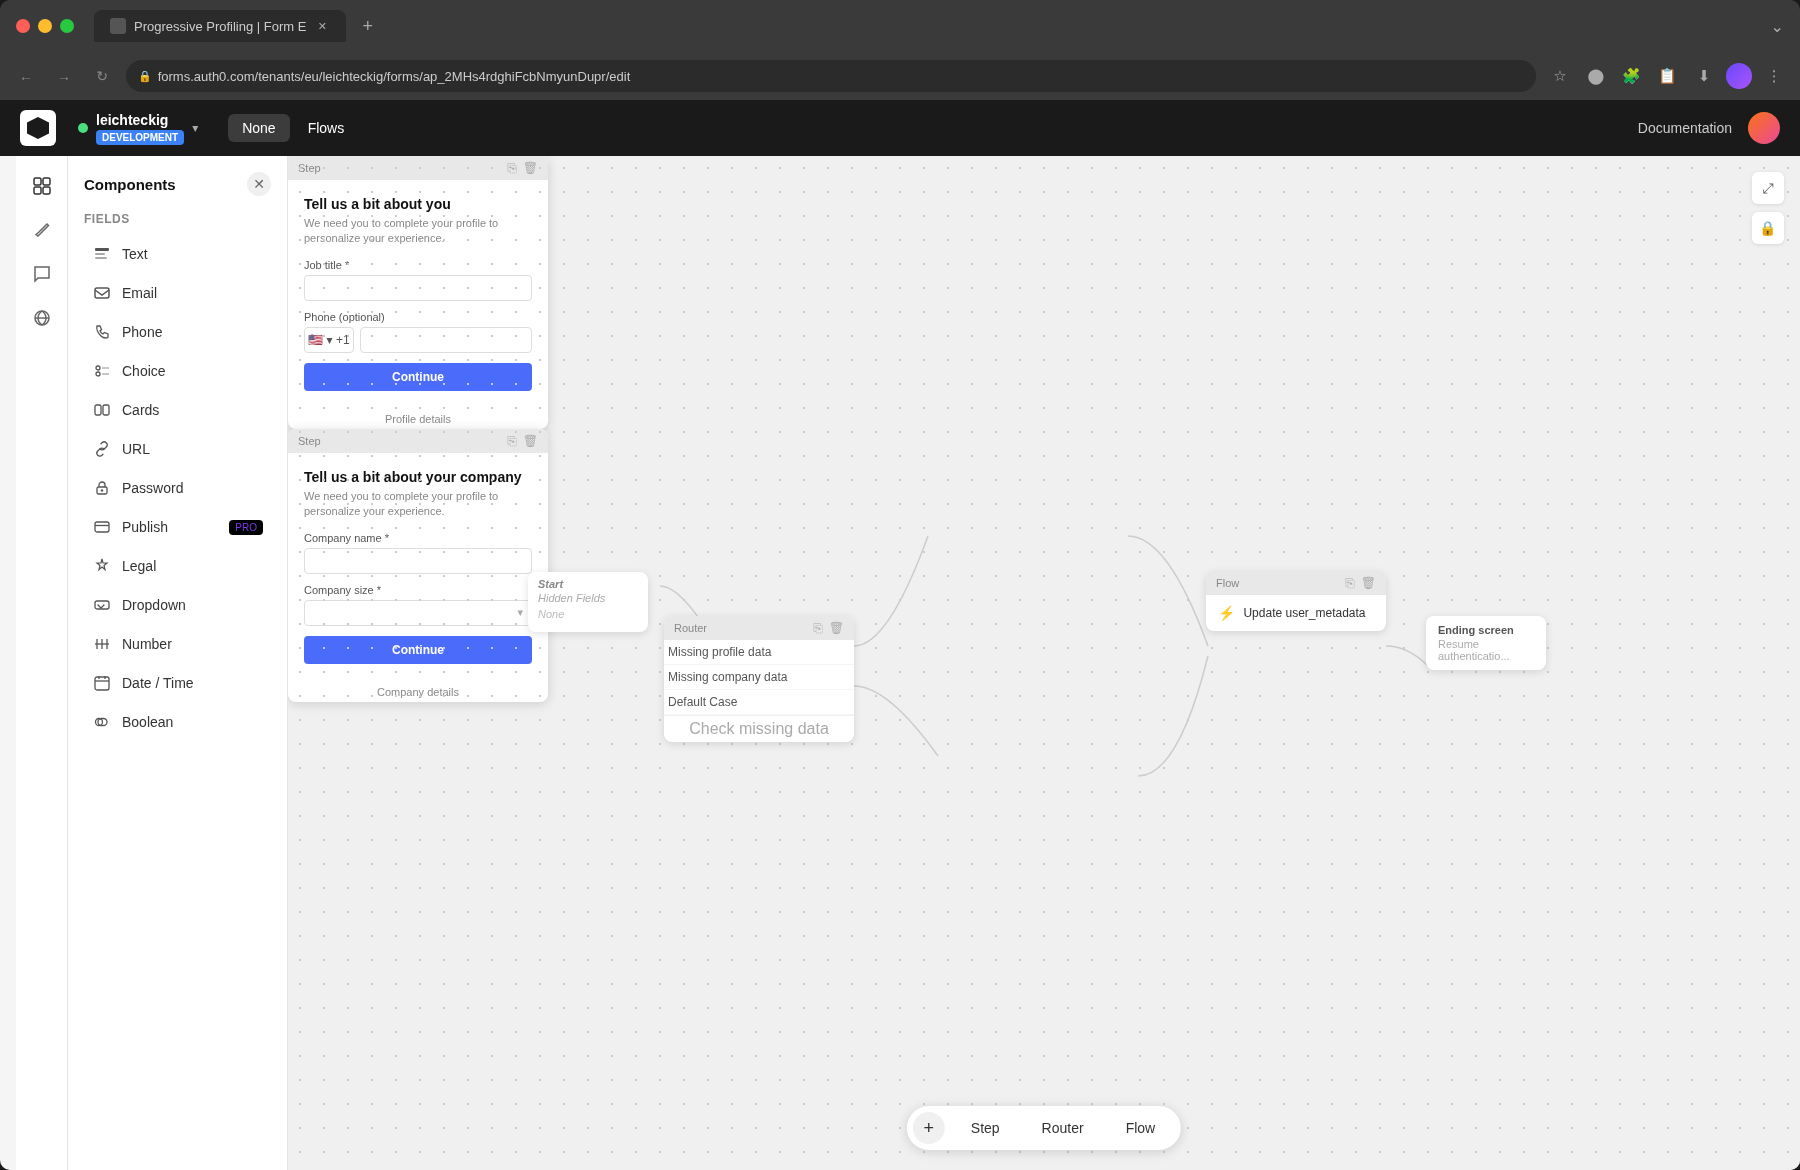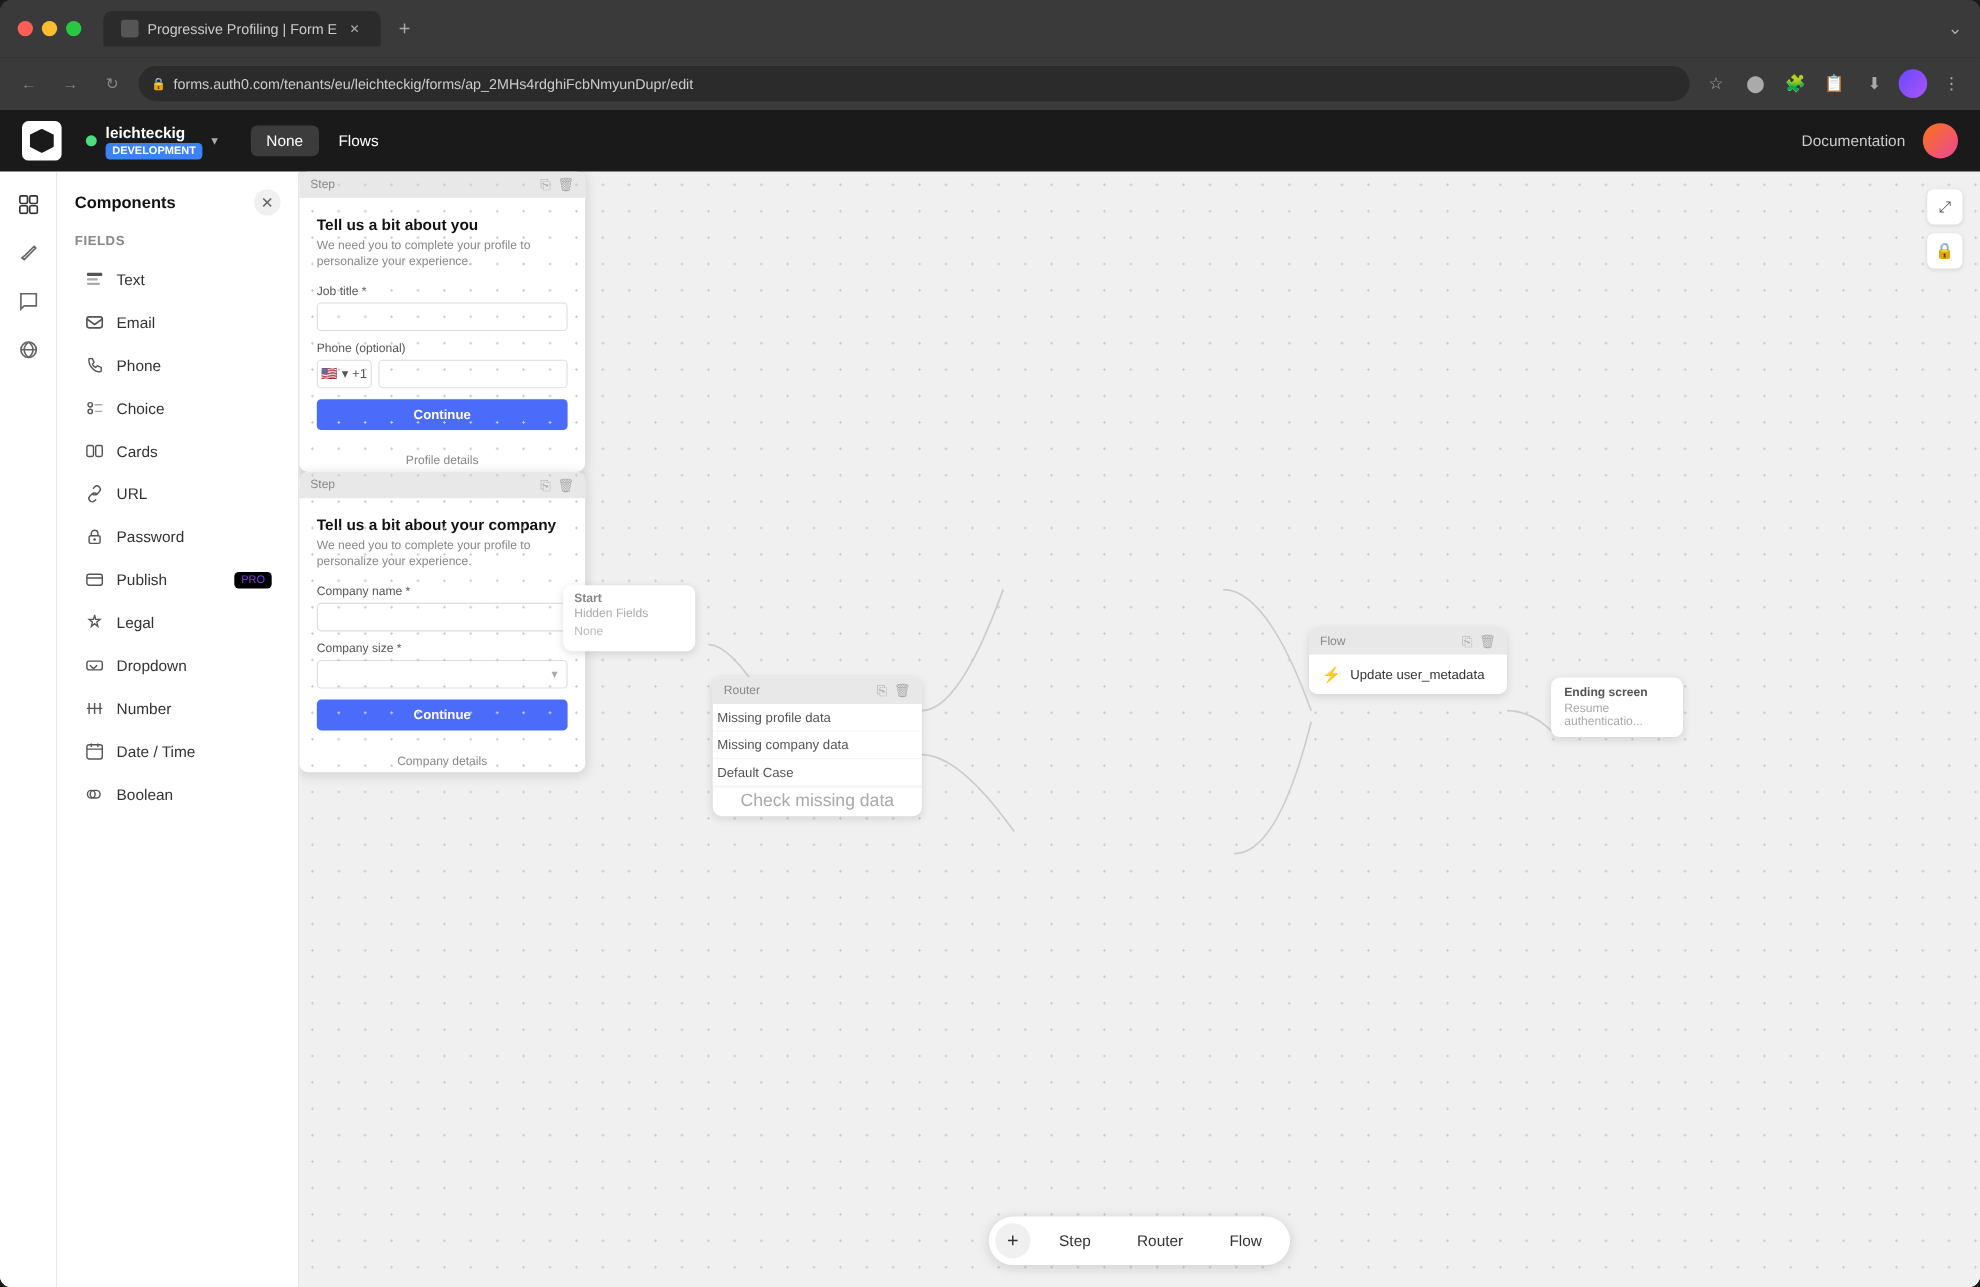--- a/index.html
+++ b/index.html
@@ -51,21 +51,21 @@
     .form-title { font-size: 15px; font-weight: 500; color: #111; }
     .toolbar-center { display: flex; gap: 4px; margin: 0 auto; }
     .toolbar-tab { display: flex; align-items: center; gap: 6px; padding: 6px 14px; border-radius: 6px; cursor: pointer; color: #555; font-size: 14px; }
     .toolbar-tab.active { color: #4B6BFB; }
     .toolbar-tab-icon { font-size: 14px; }
     .toolbar-right { display: flex; gap: 10px; align-items: center; }
     .export-btn { background: #fff; border: 1px solid #ddd; border-radius: 6px; padding: 7px 16px; font-size: 14px; color: #333; cursor: pointer; font-weight: 500; }
     .publish-btn { background: #4B6BFB; border-radius: 6px; padding: 8px 22px; font-size: 14px; color: #fff; cursor: pointer; font-weight: 600; border: none; }
 
     
-    .main { display: flex; flex: 1; overflow: hidden; }
+    .main { display: flex; flex: 1; overflow: hidden; margin-left: 16px; }
 
     
     .sidebar-icons { width: 52px; background: #fff; border-right: 1px solid #e5e5e5; display: flex; flex-direction: column; align-items: center; padding: 12px 0; gap: 8px; flex-shrink: 0; }
     .sidebar-icon-btn { width: 36px; height: 36px; display: flex; align-items: center; justify-content: center; border-radius: 8px; cursor: pointer; color: #666; font-size: 16px; }
     .sidebar-icon-btn.active { color: #333; }
 
     
     .components-panel { width: 220px; background: #fff; border-right: 1px solid #e5e5e5; flex-shrink: 0; overflow-y: auto; }
     .panel-header { display: flex; align-items: center; justify-content: space-between; padding: 16px 16px 12px; }
     .panel-title { font-size: 15px; font-weight: 600; color: #111; }
@@ -374,21 +374,21 @@
 
           <path d="M566 530 Q600 530 650 600" stroke="#ccc" stroke-width="1.5" fill="none"></path>
 
           <path d="M840 380 Q880 380 920 490" stroke="#ccc" stroke-width="1.5" fill="none"></path>
 
           <path d="M850 620 Q890 620 920 500" stroke="#ccc" stroke-width="1.5" fill="none"></path>
 
           <path d="M1098 490 Q1120 490 1140 510" stroke="#ccc" stroke-width="1.5" fill="none"></path>
         </svg>
 
-        <div class="flow-node start-node" style="left:240px;top:376px;width:120px;">
+        <div class="flow-node start-node" style="left:240px;top:416px;width:120px;font-style:italic;">
           <div style="padding:6px 10px 2px;font-size:11px;font-weight:600;color:#888;">Start</div>
           <div style="padding:0 10px 4px;font-size:11px;color:#aaa;">Hidden Fields</div>
           <div style="padding:0 10px 8px;font-size:11px;color:#bbb;">None</div>
         </div>
 
         <div class="flow-node router-node" style="left:376px;top:460px;">
           <div class="step-header">
             <span style="font-size:11px;color:#888;">Router</span>
             <div style="display:flex;gap:6px;">
               <span style="font-size:12px;color:#aaa;cursor:pointer;">⎘</span>

